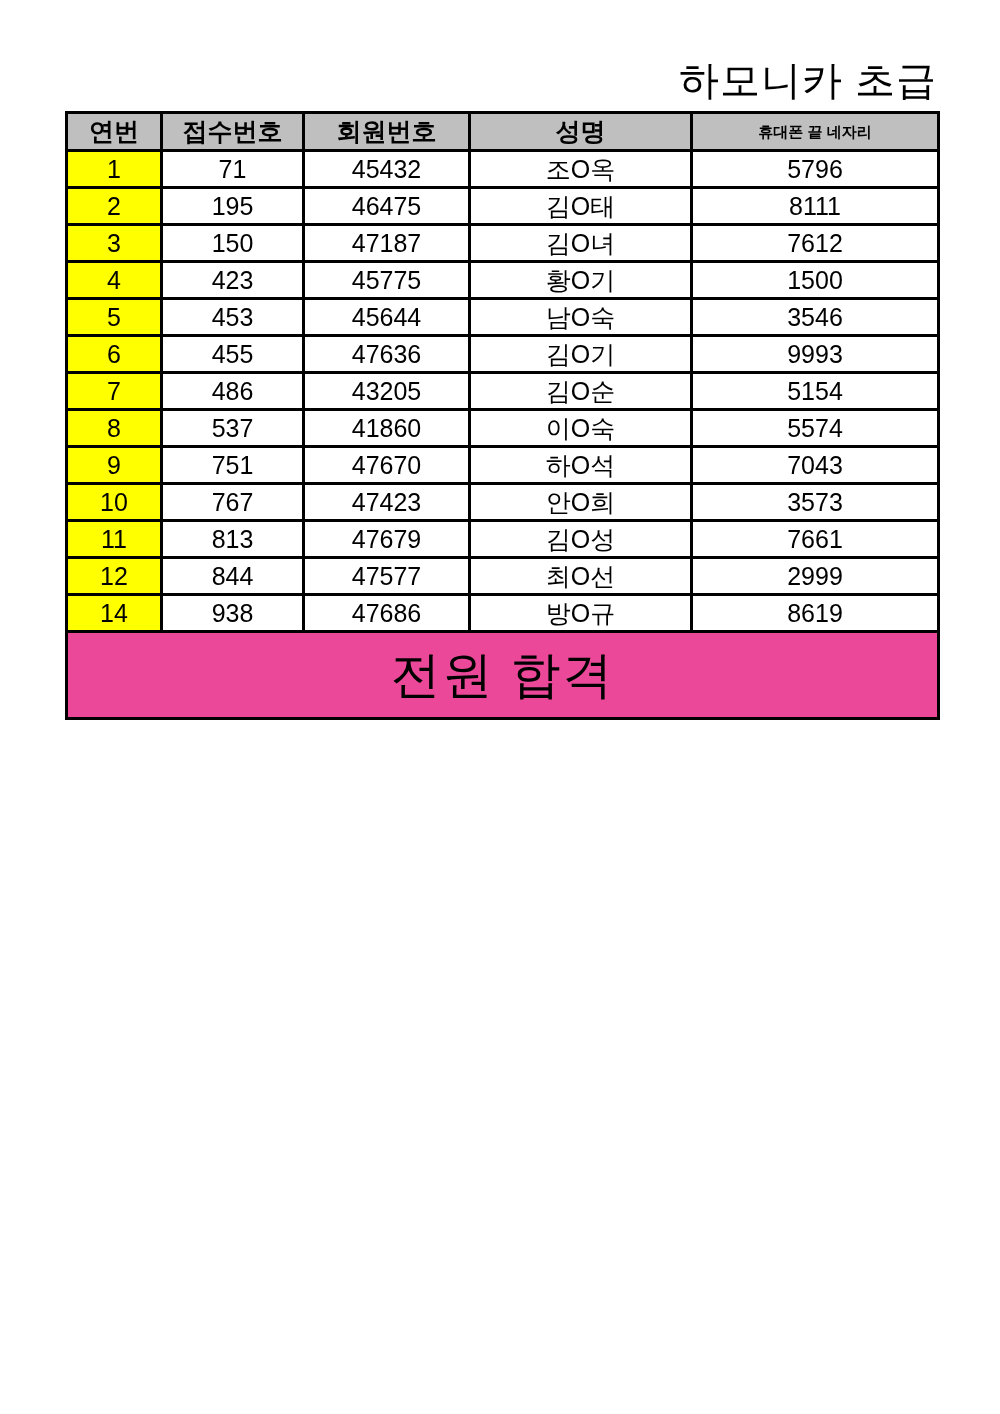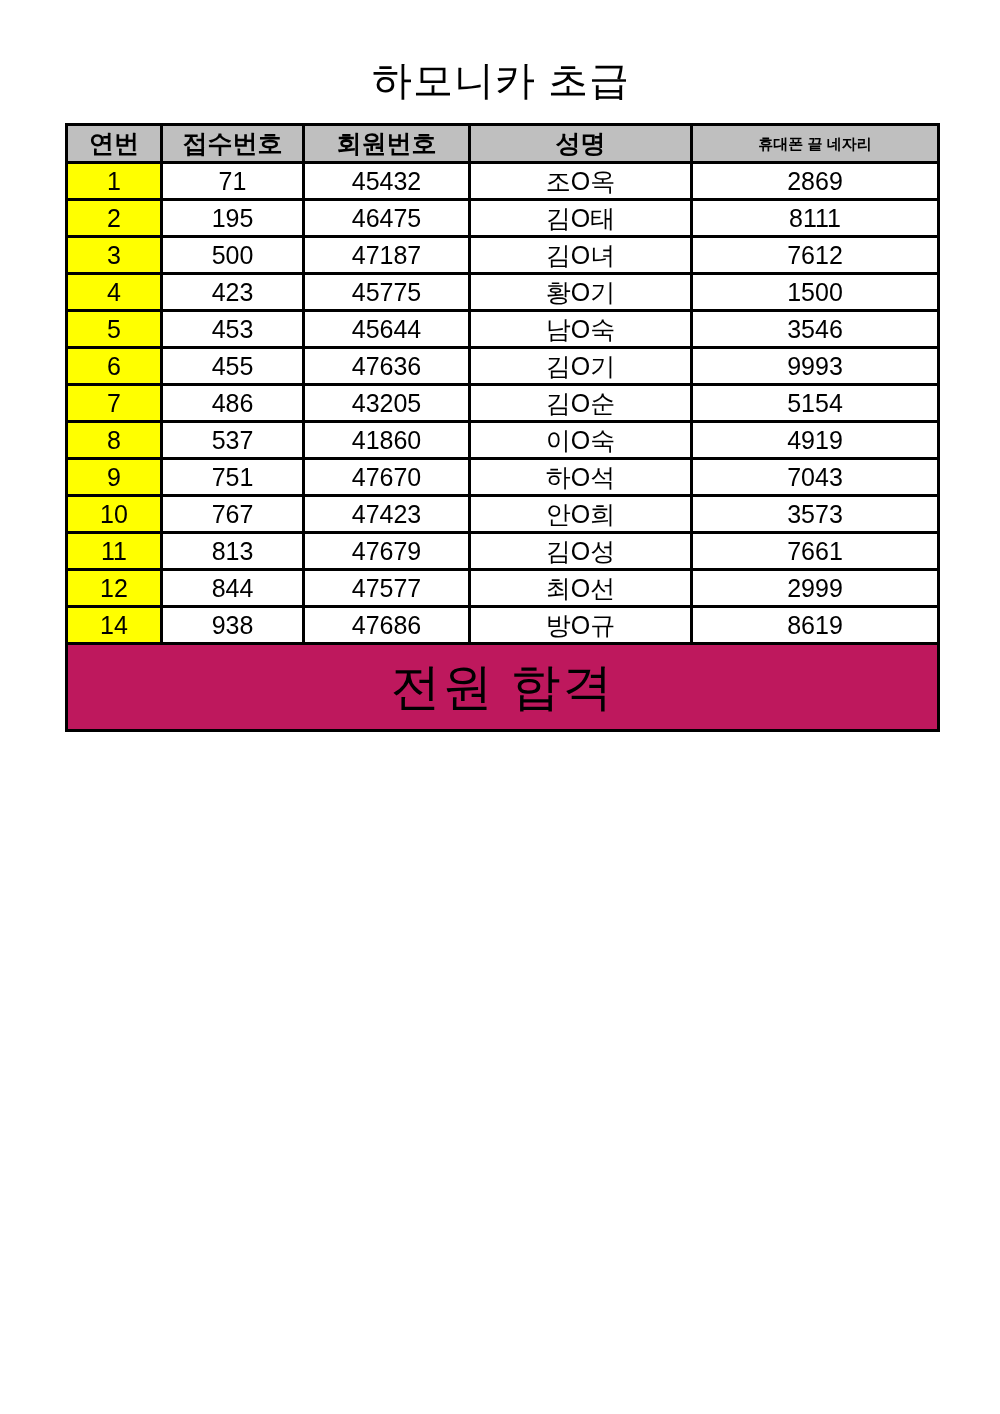--- a/index.html
+++ b/index.html
@@ -14,30 +14,30 @@
     width: 1000px;
     height: 1414px;
     background: #ffffff;
     overflow: hidden;
   }
   .title {
     position: absolute;
     top: 58px;
     left: 65px;
     width: 872px;
-    text-align: center;
+    text-align: right;
     font-size: 40px;
     font-weight: 500;
     letter-spacing: 1px;
     color: #000000;
     line-height: 1.1;
   }
   table.roster {
     position: absolute;
-    top: 123px;
+    top: 111px;
     left: 65px;
     border-collapse: collapse;
     table-layout: fixed;
     width: 872px;
   }
   .roster th, .roster td {
     border: 3px solid #000000;
     text-align: center;
     vertical-align: middle;
     padding: 0;
@@ -58,21 +58,21 @@
     background: #ffffff;
     font-size: 25px;
     font-weight: 400;
     height: 37px;
     line-height: 1;
   }
   .roster tbody td.idx {
     background: #ffff00;
   }
   .roster tfoot td {
-    background: #be185d;
+    background: #ec4899;
     font-size: 50px;
     font-weight: 400;
     height: 87px;
     letter-spacing: 2px;
   }
   .col-no     { width: 95px;  }
   .col-rcpt   { width: 142px; }
   .col-member { width: 166px; }
   .col-name   { width: 222px; }
   .col-phone  { width: 247px; }
@@ -100,32 +100,32 @@
         <th>성명</th>
         <th class="small-header">휴대폰 끝 네자리</th>
       </tr>
     </thead>
     <tbody>
       <tr>
         <td class="idx">1</td>
         <td>71</td>
         <td>45432</td>
         <td>조O옥</td>
-        <td>2869</td>
+        <td>5796</td>
       </tr>
       <tr>
         <td class="idx">2</td>
         <td>195</td>
         <td>46475</td>
         <td>김O태</td>
         <td>8111</td>
       </tr>
       <tr>
         <td class="idx">3</td>
-        <td>500</td>
+        <td>150</td>
         <td>47187</td>
         <td>김O녀</td>
         <td>7612</td>
       </tr>
       <tr>
         <td class="idx">4</td>
         <td>423</td>
         <td>45775</td>
         <td>황O기</td>
         <td>1500</td>
@@ -149,21 +149,21 @@
         <td>486</td>
         <td>43205</td>
         <td>김O순</td>
         <td>5154</td>
       </tr>
       <tr>
         <td class="idx">8</td>
         <td>537</td>
         <td>41860</td>
         <td>이O숙</td>
-        <td>4919</td>
+        <td>5574</td>
       </tr>
       <tr>
         <td class="idx">9</td>
         <td>751</td>
         <td>47670</td>
         <td>하O석</td>
         <td>7043</td>
       </tr>
       <tr>
         <td class="idx">10</td>

